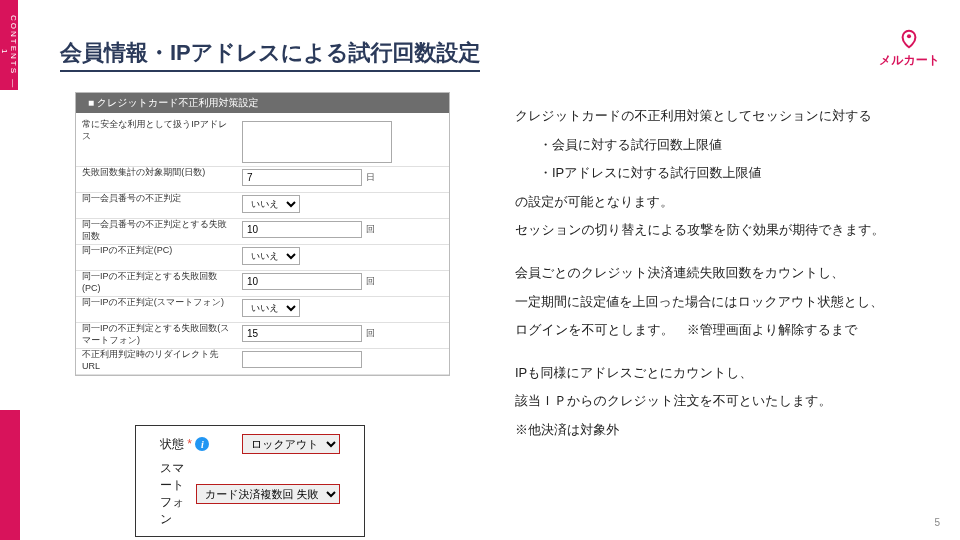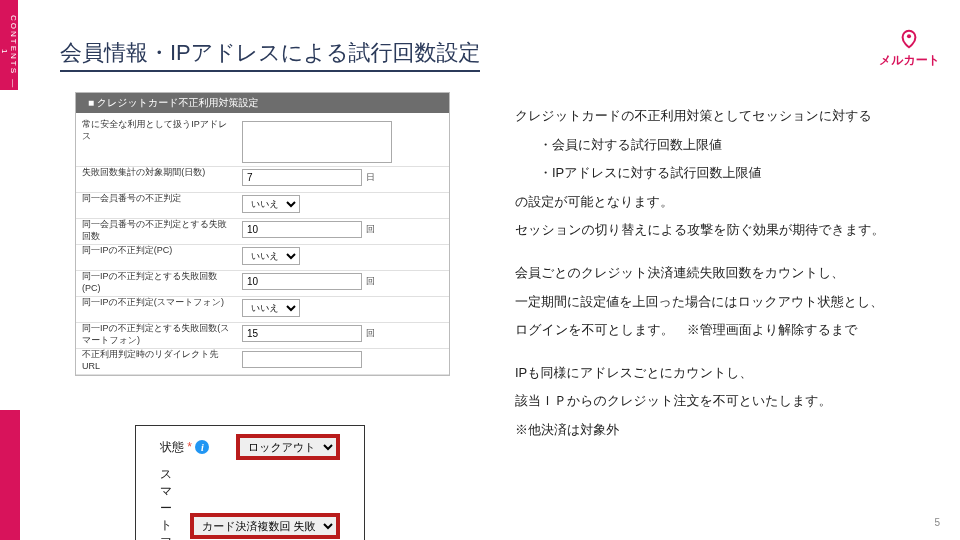--- a/index.html
+++ b/index.html
@@ -1,18 +1,18 @@
 <!DOCTYPE html>
 <html><head>
 <meta charset="utf-8">
 <style>
 *{box-sizing:border-box;margin:0;padding:0}
 body{width:960px;height:540px;font-family:'Hiragino Sans','Meiryo',sans-serif;background:#fff;position:relative;overflow:hidden}
 .side-tab{position:absolute;left:0;top:0;width:18px;height:90px;background:#d8135b;color:#fff;font-size:8px;writing-mode:vertical-rl;text-align:center;padding-top:15px;letter-spacing:2px}
-.page-title{position:absolute;left:60px;top:38px;font-size:22px;font-weight:400;color:#2b3a5a}
+.page-title{position:absolute;left:60px;top:38px;font-size:22px;font-weight:700;color:#2b3a5a}
 .title-underline{position:absolute;left:60px;top:70px;width:420px;height:2px;background:#2b3a5a}
 .logo{position:absolute;right:20px;top:28px;text-align:center}
 .logo-icon{width:22px;height:22px;margin:0 auto 2px}
 .logo-text{font-size:12px;color:#d8135b;font-weight:600}
 .panel{position:absolute;left:75px;top:92px;width:375px;border:1px solid #bbb;background:#fff}
 .panel-head{background:#6d6d6d;color:#fff;font-size:10px;padding:3px 12px}
 .panel-body{padding:0}
 .row{display:flex;border-bottom:1px solid #e0e0e0;min-height:26px;align-items:flex-start}
 .row.tall{min-height:54px;align-items:flex-start;padding-top:6px}
 .row-label{width:160px;font-size:9px;color:#333;padding:0 6px;line-height:1.3}
@@ -21,21 +21,21 @@
 .row-field textarea{width:150px;height:42px;resize:none}
 .row-field input[type=text]{width:120px}
 .row-field select{font-size:9px}
 .unit{font-size:9px;color:#555}
 .status-box{position:absolute;left:135px;top:425px;width:230px;border:1px solid #333;padding:8px 24px;background:#fff}
 .status-row{display:flex;align-items:center;margin-bottom:6px;gap:6px}
 .status-row:last-child{margin-bottom:0}
 .status-label{font-size:12px;color:#222;width:90px}
 .req{color:#e74c3c}
 .info-ic{display:inline-flex;width:14px;height:14px;border-radius:50%;background:#2196f3;color:#fff;font-size:10px;font-weight:700;align-items:center;justify-content:center;font-family:serif;font-style:italic}
-.status-box select{font-size:11px;border:4px solid #b91c1c;padding:2px 4px}
+.status-box select{font-size:11px;border:1px solid #b91c1c;padding:2px 4px}
 .desc{position:absolute;left:500px;top:92px;width:440px;font-size:13px;color:#222;line-height:2.2;padding:10px 15px;border-left:0}
 .desc p{margin-bottom:0}
 .indent{padding-left:24px}
 .pagenum{position:absolute;right:20px;bottom:12px;font-size:10px;color:#888}
 .corner{position:absolute;left:0;bottom:0;width:20px;height:130px;background:#d8135b}
 </style>
 </head>
 <body>
 
 <div class="side-tab">CONTENTS — 1</div>

